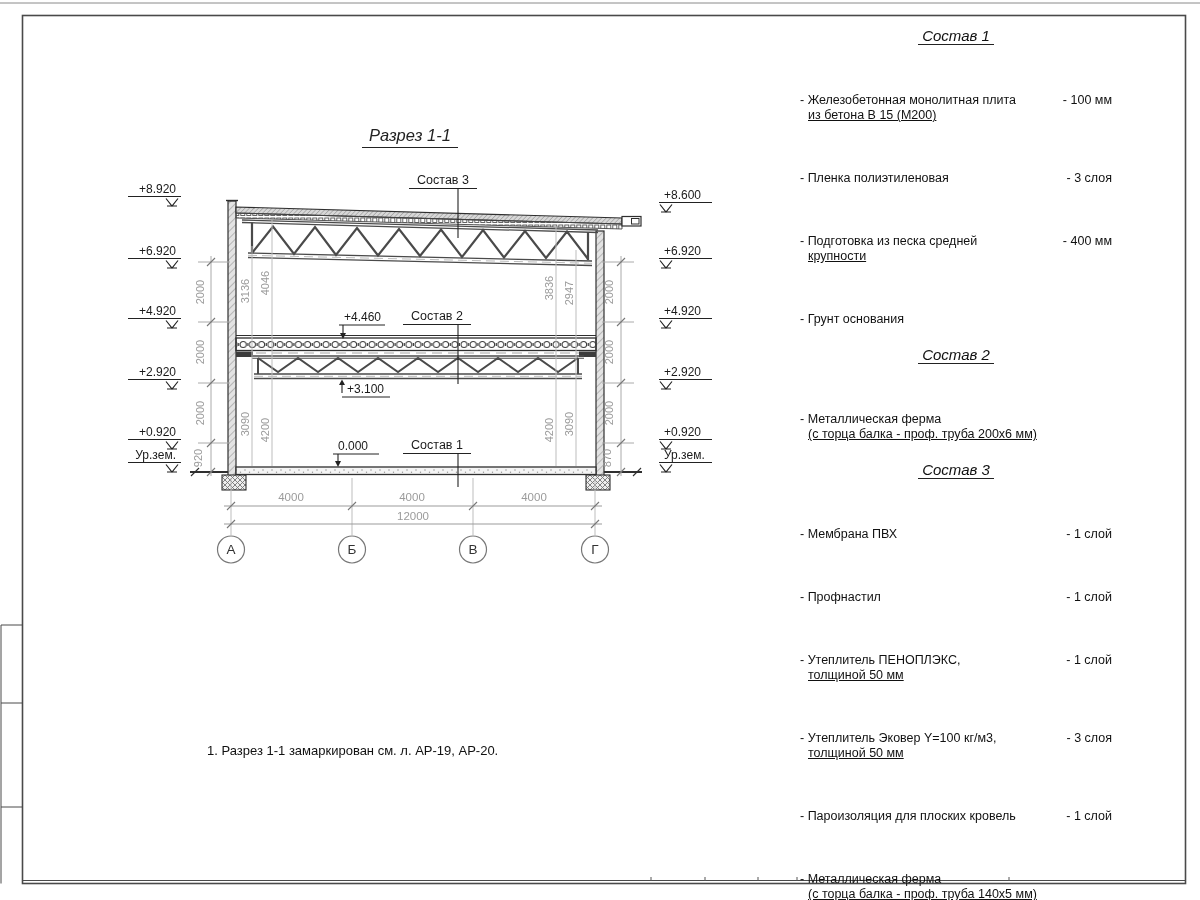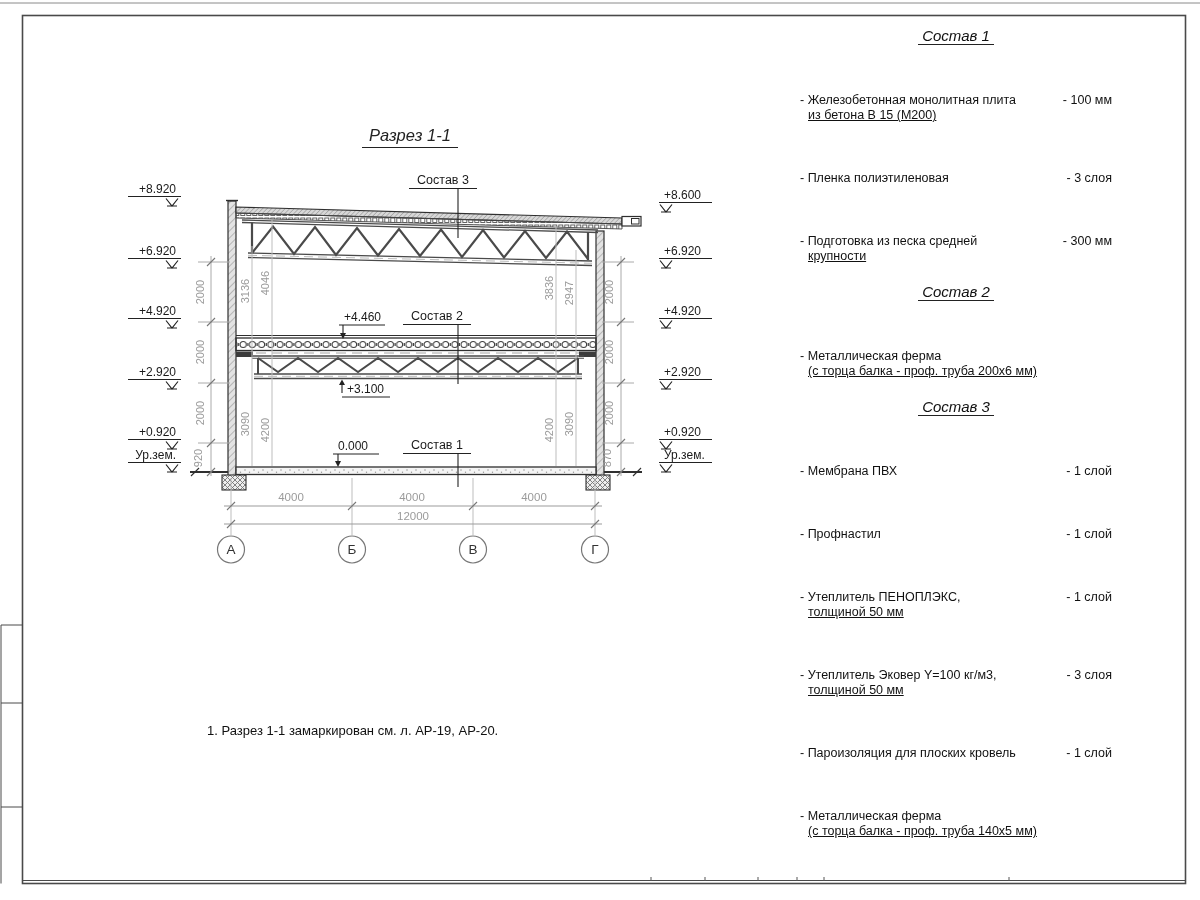--- a/index.html
+++ b/index.html
@@ -10,21 +10,21 @@
 
   #materials{position:absolute;left:800px;top:28px;width:312px;font-size:12.5px;line-height:15px;color:#111;}
   .mat-title{width:max-content;margin:20px auto 24px;font-style:italic;font-size:15px;
              border-bottom:1.2px solid #222;padding:0 4px 1px;}
   .mat-title:first-child{margin-top:0;}
   .mat-item{display:flex;align-items:flex-start;margin-bottom:15px;margin-top:48px;}
   .mat-lines{flex:0 1 auto;}
   .mat-line:not(:first-child){padding-left:8px;text-decoration:underline;}
   .mat-value{margin-left:auto;white-space:nowrap;padding-left:8px;}
 
-  #note{position:absolute;left:207px;top:723px;font-size:13px;color:#111;}
+  #note{position:absolute;left:207px;top:743px;font-size:13px;color:#111;}
 </style>
 </head>
 <body>
 
 <div id="sheet">
 
 <svg id="drawing-svg" width="1200" height="900" viewBox="0 0 1200 900">
   <defs>
     <pattern id="wallHatch" width="5" height="5" patternTransform="rotate(45)" patternUnits="userSpaceOnUse">
       <rect width="5" height="5" fill="#e3e3e3"></rect>
@@ -345,21 +345,26 @@
         <div class="mat-lines">
           <div class="mat-line">- Пленка полиэтиленовая</div>
         </div>
         <div class="mat-value">-  3 слоя</div>
       </div>
       <div class="mat-item">
         <div class="mat-lines">
           <div class="mat-line">- Подготовка из песка средней</div>
           <div class="mat-line">крупности</div>
         </div>
-        <div class="mat-value">- 300 мм</div>
+        <div class="mat-value">- 400 мм</div>
+      </div>
+      <div class="mat-item">
+        <div class="mat-lines">
+          <div class="mat-line">- Грунт основания</div>
+        </div>
       </div>
       <div class="mat-title">Состав 2</div>
       <div class="mat-item">
         <div class="mat-lines">
           <div class="mat-line">- Металлическая ферма</div>
           <div class="mat-line">(с торца балка - проф. труба 200х6 мм)</div>
         </div>
       </div>
       <div class="mat-title">Состав 3</div>
       <div class="mat-item">

